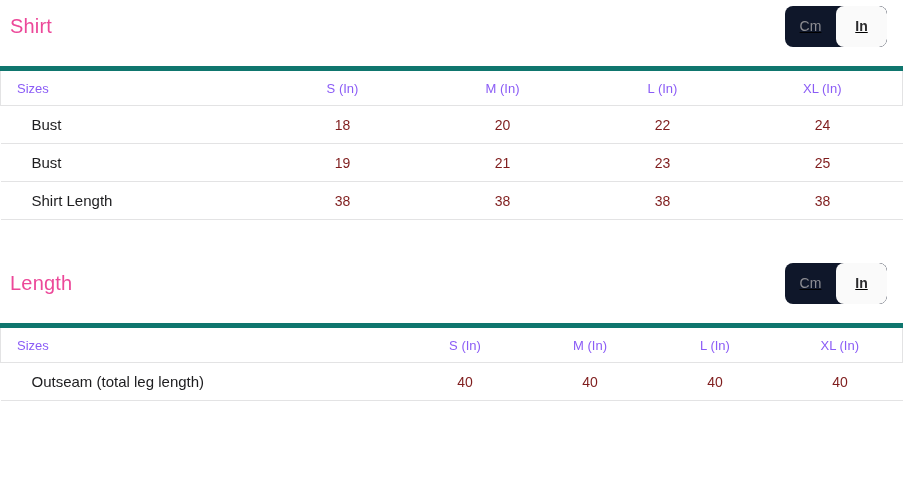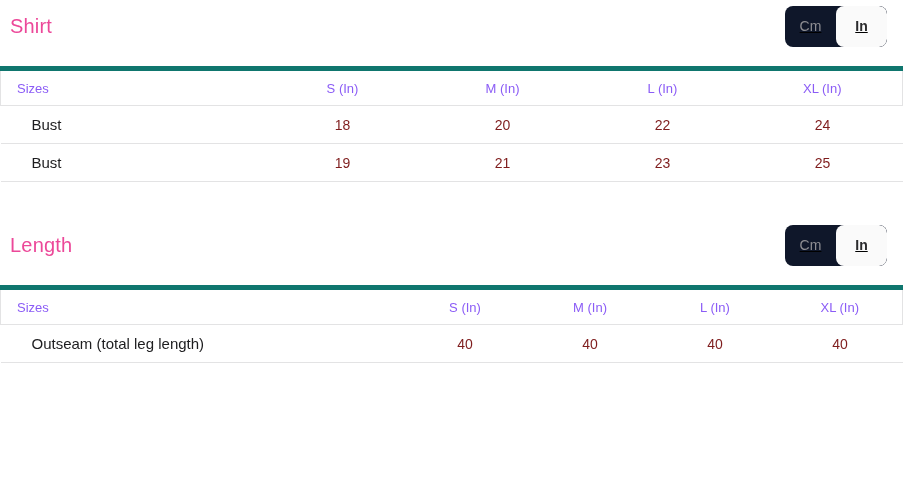--- a/index.html
+++ b/index.html
@@ -135,20 +135,27 @@
           <td>22</td>
           <td>24</td>
         </tr>
         <tr>
           <td class="row-label">Bust</td>
           <td>19</td>
           <td>21</td>
           <td>23</td>
           <td>25</td>
         </tr>
+        <tr>
+          <td class="row-label">Shirt Length</td>
+          <td>38</td>
+          <td>38</td>
+          <td>38</td>
+          <td>38</td>
+        </tr>
       </tbody>
     </table>
   </section>
 
   <section class="size-section section-gharara">
     <div class="section-header">
       <h2 class="section-title">Length</h2>
       <div class="unit-toggle">
         <button class="toggle-option">Cm</button>
         <button class="toggle-option selected">In</button>

